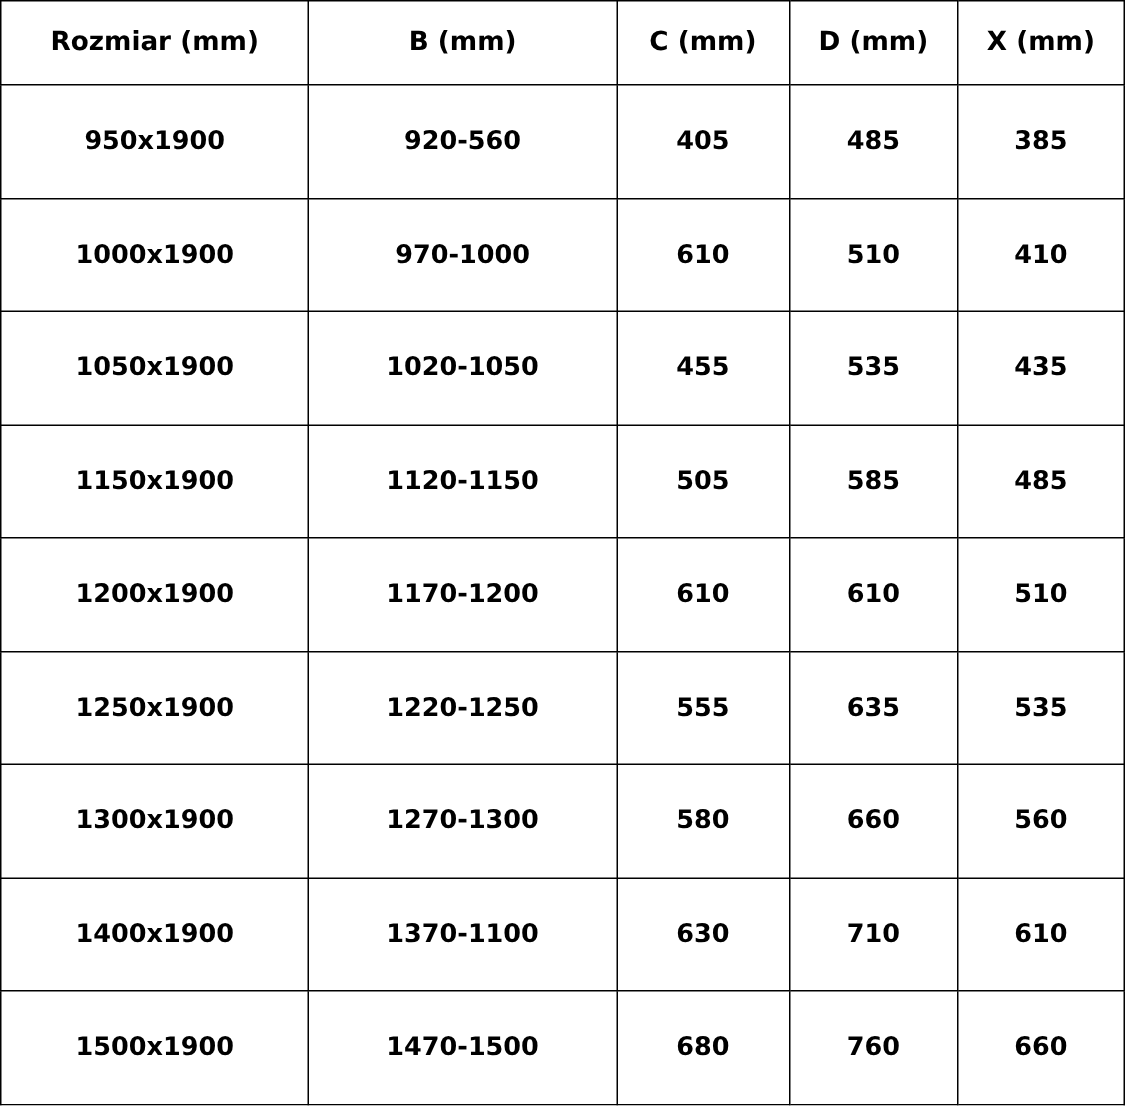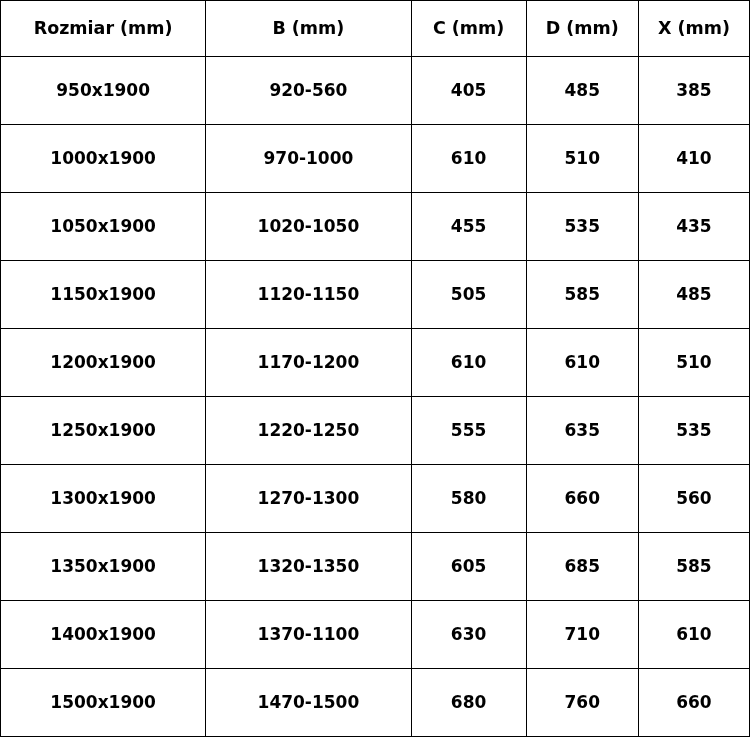--- a/index.html
+++ b/index.html
@@ -113,27 +113,20 @@
         <td>535</td>
       </tr>
       <tr>
         <td>1300x1900</td>
         <td>1270-1300</td>
         <td>580</td>
         <td>660</td>
         <td>560</td>
       </tr>
       <tr>
-        <td>1350x1900</td>
-        <td>1320-1350</td>
-        <td>605</td>
-        <td>685</td>
-        <td>585</td>
-      </tr>
-      <tr>
         <td>1400x1900</td>
         <td>1370-1100</td>
         <td>630</td>
         <td>710</td>
         <td>610</td>
       </tr>
       <tr>
         <td>1500x1900</td>
         <td>1470-1500</td>
         <td>680</td>

